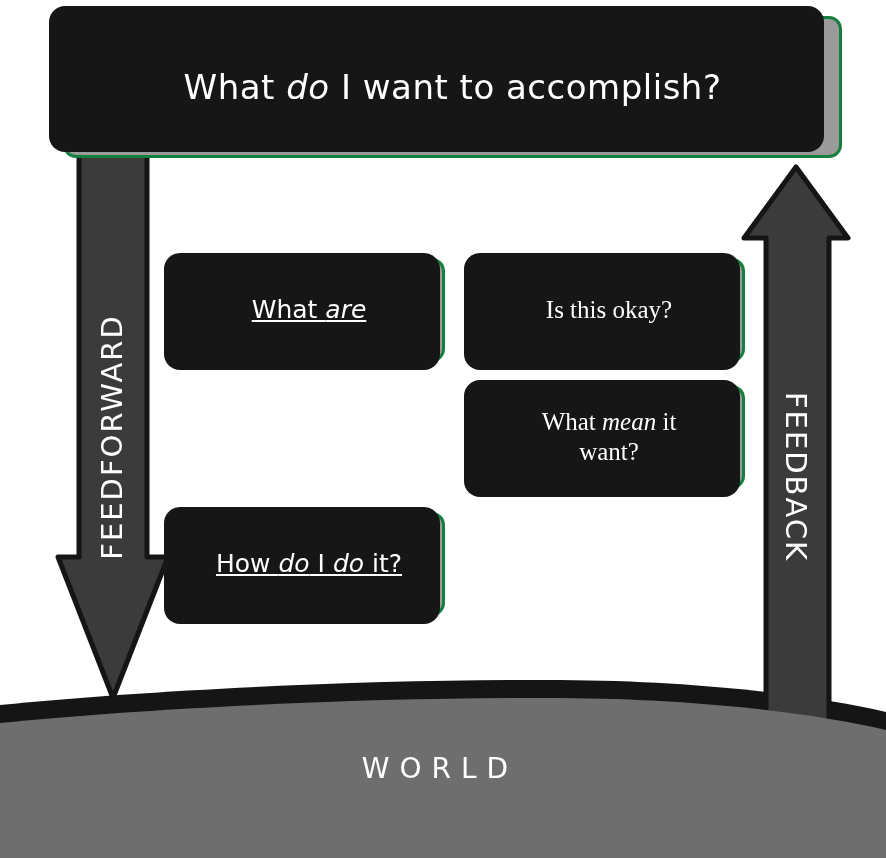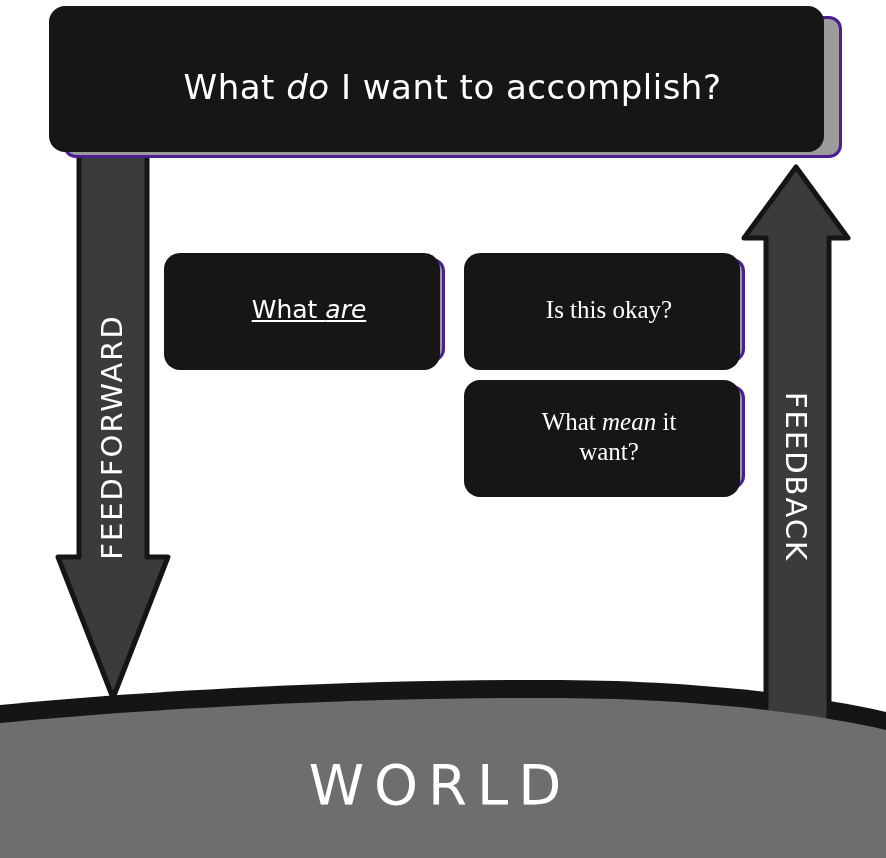--- a/index.html
+++ b/index.html
@@ -5,21 +5,21 @@
   html,body{margin:0;padding:0;background:#fff;}
   #stage{
     position:relative;width:886px;height:858px;overflow:hidden;
     background:#ffffff;font-family:"DejaVu Sans",sans-serif;
   }
   #layer-svg{position:absolute;left:0;top:0;z-index:1;}
 
   
   .qbox{
     position:absolute;z-index:2;box-sizing:border-box;
-    background:#9b9b9b;border:3px solid #4c1d95;border-radius:13px;
+    background:#9b9b9b;border:3px solid #15803d;border-radius:13px;
     display:flex;align-items:center;justify-content:center;text-align:center;
     color:#ffffff;
   }
   .qbox::before{
     content:"";position:absolute;z-index:-1;border-radius:16px;background:#161616;
     top:-8px;left:-12px;width:calc(100% + 10px);height:calc(100% + 19px);
   }
   #goal-box{left:63px;top:16px;width:779px;height:142px;font-size:34px;letter-spacing:.5px;}
   #goal-box::before{top:-13px;left:-17px;width:calc(100% + 2px);height:calc(100% + 10px);}
   .small{width:272px;height:104px;font-size:25px;line-height:1.22;padding:4px 12px;}
@@ -32,21 +32,21 @@
   .arrow-label{
     position:absolute;z-index:3;color:#ffffff;font-size:29px;letter-spacing:2px;
     width:360px;height:40px;line-height:40px;text-align:center;white-space:nowrap;
   }
   #feedforward-label{left:-68px;top:417px;transform:rotate(-90deg);}
   #feedback-label{left:616px;top:457px;transform:rotate(90deg);}
 
   
   #world-label{
     position:absolute;z-index:3;left:0;top:752px;width:880px;text-align:center;
-    color:#ffffff;font-size:56px;letter-spacing:10px;
+    color:#ffffff;font-size:28px;letter-spacing:10px;
   }
 </style>
 </head>
 <body>
 
 <div id="stage">
 
   <svg id="layer-svg" width="886" height="858" viewBox="0 0 886 858">
 
     <path d="M0,705 C160,689 380,679 560,680 C700,681 812,695 886,712 L886,858 L0,858 Z" fill="#151515"></path>
@@ -64,19 +64,22 @@
 
   <div class="qbox small col-left row-1">
     <span><span>What </span><span class="seg-i">are</span><br></span>
   </div>
   <div class="qbox small col-right row-1">
     <span><span>Is this okay?</span></span>
   </div>
   <div class="qbox small col-right row-2">
     <span><span>What </span><span class="seg-i">mean</span><span> it</span><br><span>want?</span></span>
   </div>
+  <div class="qbox small col-left row-3">
+    <span><span>How </span><span class="seg-i">do</span><span> I </span><span class="seg-i">do</span><span> it?</span></span>
+  </div>
 
   <div id="feedforward-label" class="arrow-label">FEEDFORWARD</div>
   <div id="feedback-label" class="arrow-label">FEEDBACK</div>
 
   <div id="world-label">WORLD</div>
 
 </div>
 
 </body></html>

